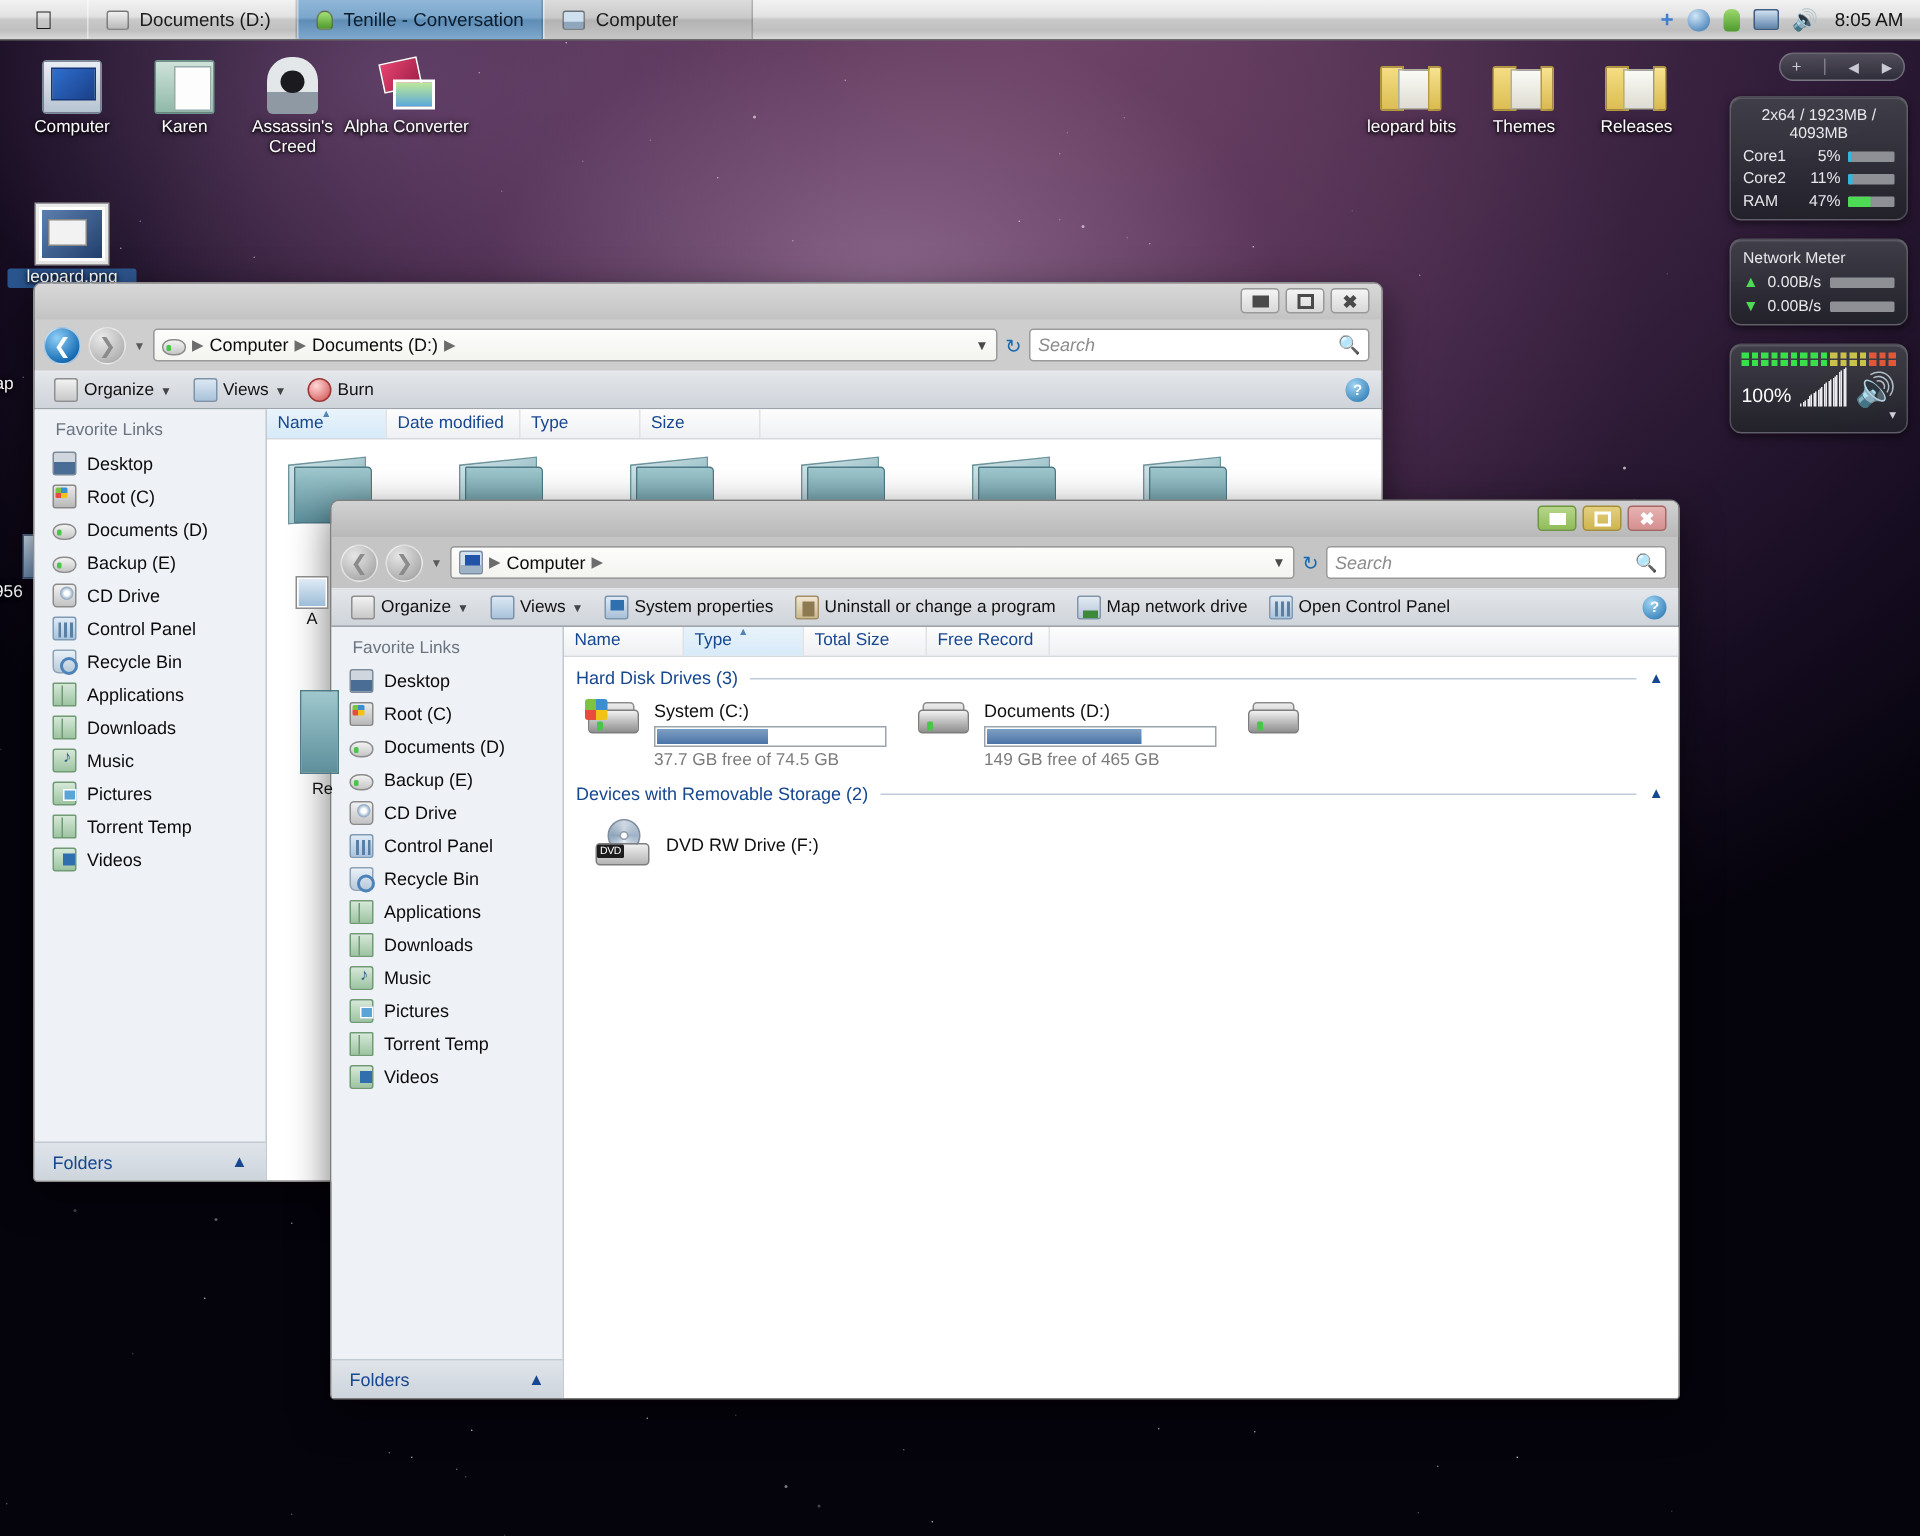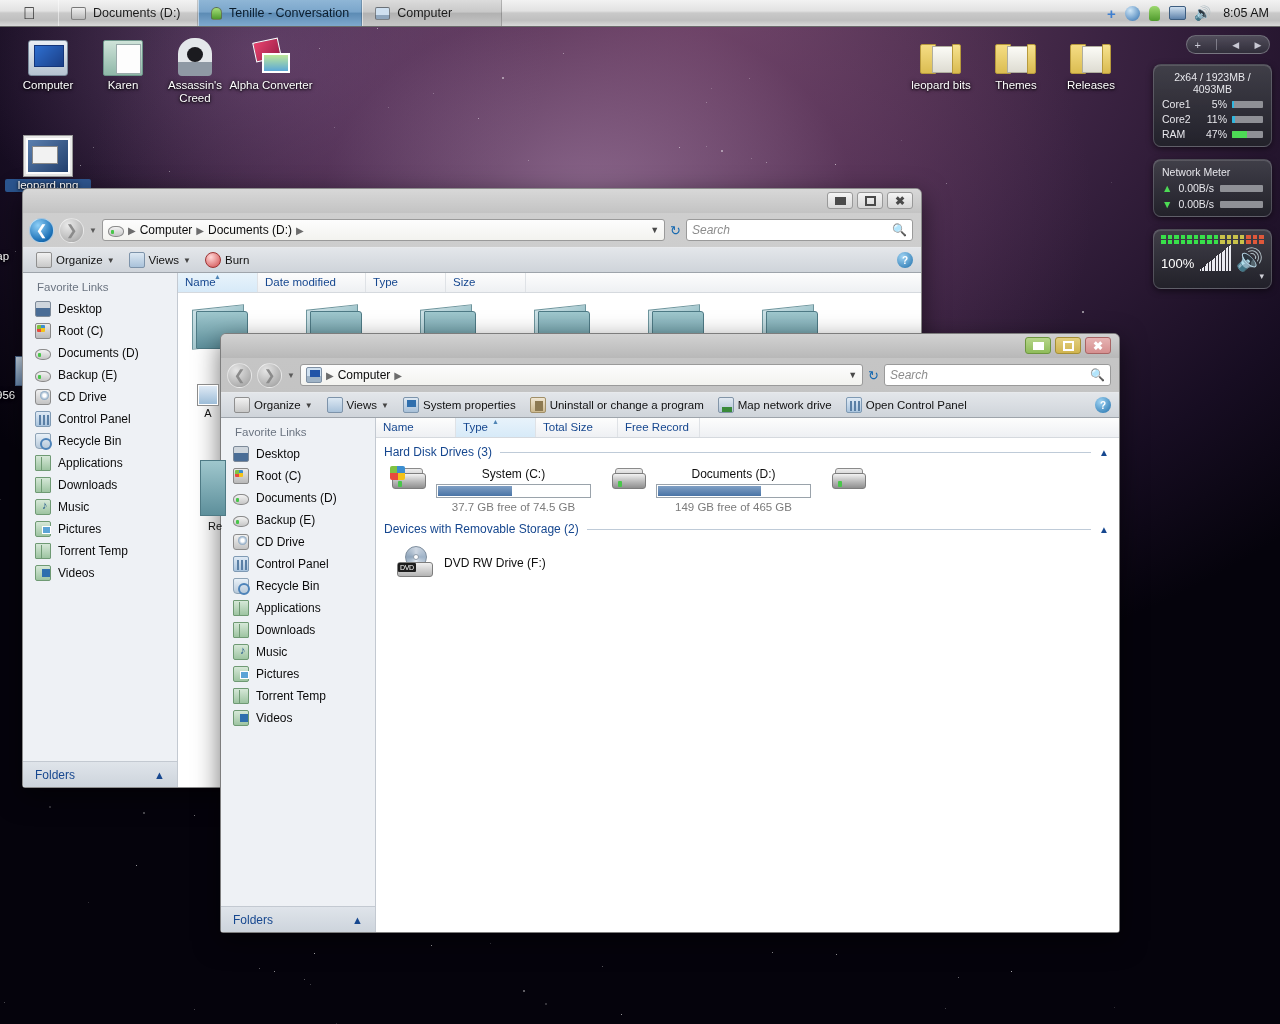--- a/index.html
+++ b/index.html
@@ -181,21 +181,21 @@
   .col.sorted { background:linear-gradient(to bottom,#e8f3fb,#d7eaf8); }
   .col .sortmark { position:absolute; left:50%; top:0px; transform:translateX(-50%); font-size:7px; color:#4f84b5; }
   .col.flex { flex:1; border-right:none; }
 
   .grouphead { display:flex; align-items:center; gap:8px; padding:7px 10px 2px 8px; }
   .grouphead .gt { color:#16478f; font-size:12px; white-space:nowrap; }
   .grouphead .gline { flex:1; height:1px; background:#bfcbd8; }
   .grouphead .gchev { color:#16478f; font-size:10px; }
 
   .drives { display:flex; padding:4px 0 2px 14px; gap:0; }
-  .drive { width:220px; display:flex; align-items:flex-start; gap:8px;text-align:center; }
+  .drive { width:220px; display:flex; align-items:flex-start; gap:8px; }
   .drive .dtext { padding-top:2px; }
   .drive .dname { font-size:12px; color:#101010; margin-bottom:3px; }
   .drive .dbar { width:155px; height:14px; border:1px solid #9aa3ab; background:#fff; padding:1px; }
   .drive .dbar > i { display:block; height:100%; background:linear-gradient(to bottom,#7f9fc4,#4a74a6); }
   .drive .dfree { font-size:11.5px; color:#7b7b7b; margin-top:3px; }
 
   .removable { display:flex; align-items:center; gap:8px; padding:8px 0 0 20px; }
   .removable .rname { font-size:12px; color:#101010; }
 
   
@@ -781,21 +781,21 @@
           <span>Folders</span>
           <span class="chev">▲</span>
         </div>
       </div>
       <div class="content">
         <div class="colhead">
           <div class="col sorted" style="width:80px">
             <span class="sortmark">▲</span>
             <span>Name</span>
           </div>
-          <div class="col" style="width:108px">Date modified</div>
+          <div class="col" style="width:89px">Date modified</div>
           <div class="col" style="width:80px">Type</div>
           <div class="col" style="width:80px">Size</div>
           <div class="col flex"></div>
         </div>
         <div style="display:flex;gap:56px;padding:10px 0 0 14px;">
           <div class="folder-big">
               <span class="bk"></span>
               <span class="ft"></span>
             </div>
           <div class="folder-big">

